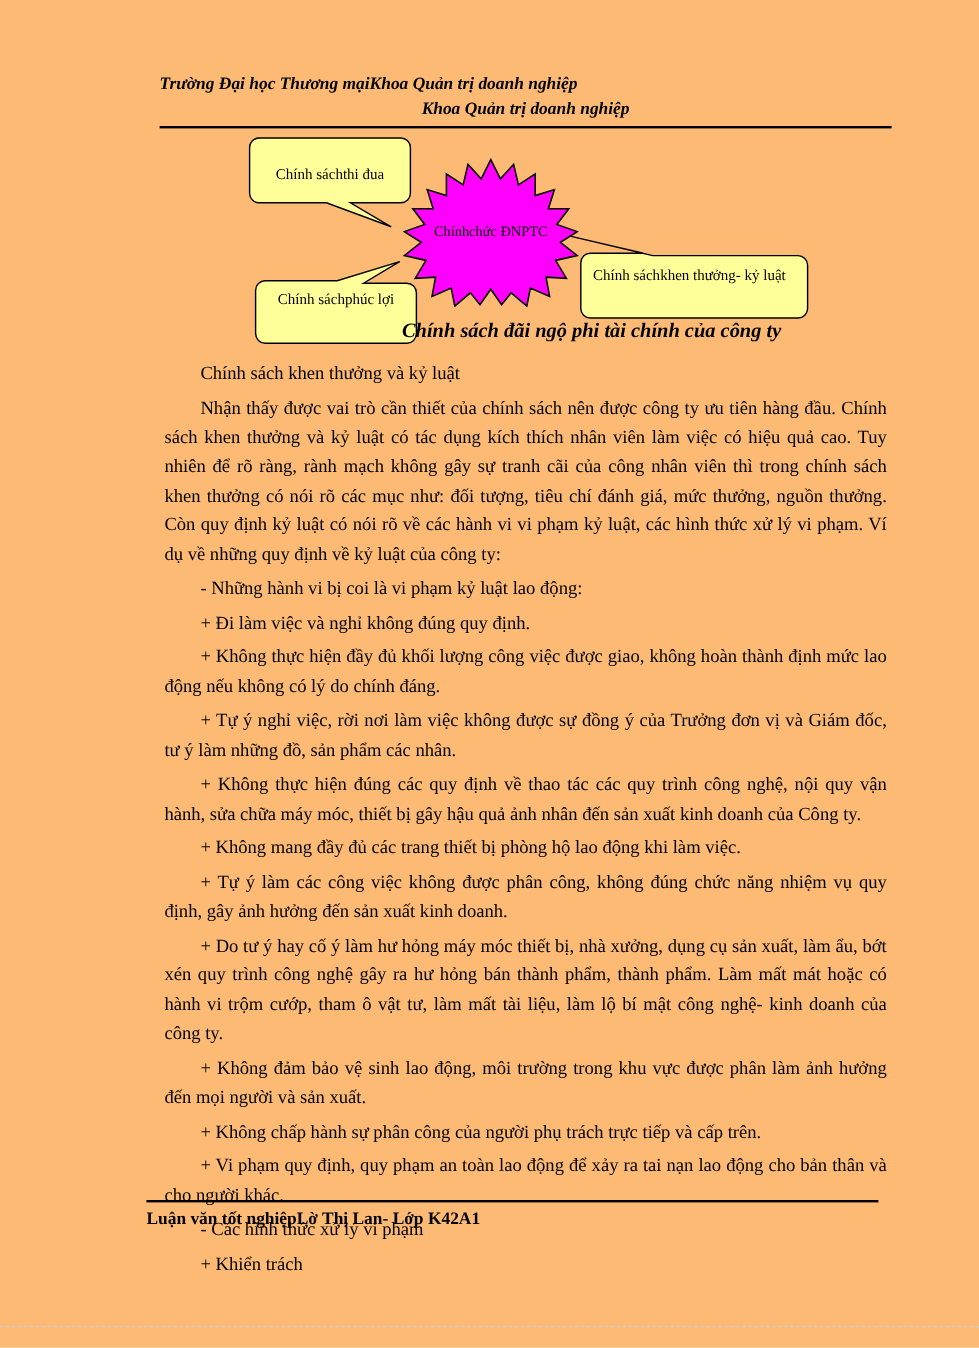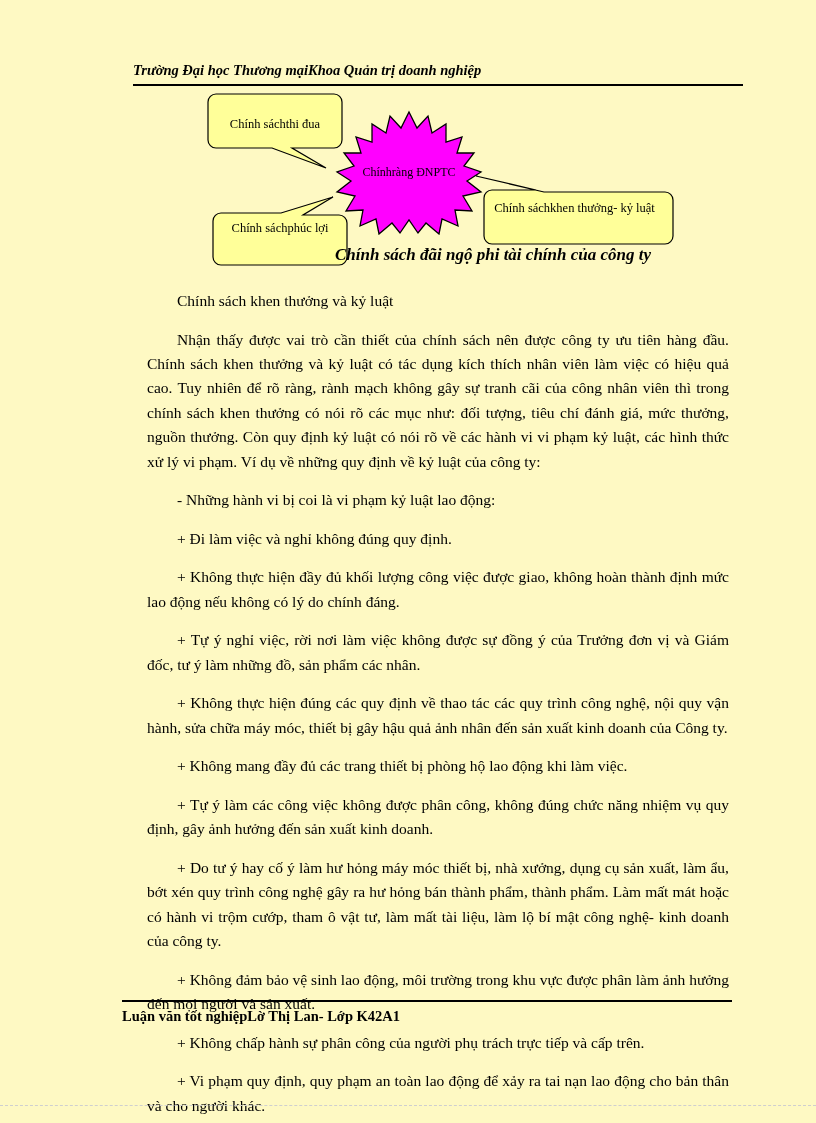--- a/index.html
+++ b/index.html
@@ -13,21 +13,21 @@
     font-family: "Liberation Serif", serif;
     color: #000000;
     position: relative;
     overflow: hidden;
   }
   .page {
     position: absolute;
     left: 0; top: 0;
     width: 816px;
     height: 1123px;
-    background: #fef9c3;
+    background: #fdba74;
   }
   .content {
     position: absolute;
     left: 133px;
     top: 60px;
     width: 610px;
   }
   
   .header {
     font-weight: bold;
@@ -117,21 +117,21 @@
     color: #000;
   }
   
   .body-text {
     margin-top: 4px;
     font-size: 15.5px;
     line-height: 1.58;
     text-align: justify;
   }
   .body-text p {
-    margin: 14px;
+    margin: 4px;
     text-indent: 30px;
   }
   .body-text p.sub { text-indent: 30px; }
   
   .footer {
     position: absolute;
     left: 122px;
     top: 1000px;
     width: 610px;
     font-weight: bold;
@@ -155,32 +155,33 @@
 </style>
 </head>
 <body>
 
 <div class="page">
 
   <div class="content">
 
     <div class="header">
       <div class="line1">Trường Đại học Thương mạiKhoa Quản trị doanh nghiệp</div>
+      <div class="line2">Khoa Quản trị doanh nghiệp</div>
     </div>
     <hr class="hr">
 
     <div class="diagram">
 
       <div class="starwrap">
         <svg width="160" height="125" viewBox="0 0 160 125" xmlns="http://www.w3.org/2000/svg">
           <polygon points="80,2 88,18 99,6 103,23 117,14 117,32 133,27 128,43 145,43 135,56 152,62 138,71 152,82 134,86 143,101 126,100 129,116 113,109 110,124 97,113 89,123 80,110 71,123 63,113 50,124 47,109 31,116 34,100 17,101 26,86 8,82 22,71 8,62 25,56 15,43 32,43 27,27 43,32 43,14 57,23 61,6 72,18" fill="#FF00FF" stroke="#000000" stroke-width="1.3"></polygon>
         </svg>
         <div class="star-label">
           <span>Chính</span>
-          <span>ràng ĐN</span>
+          <span>chức ĐN</span>
           <span>PTC</span>
         </div>
       </div>
 
       <div class="callout c1">
         <svg width="138" height="78" viewBox="0 0 138 78" xmlns="http://www.w3.org/2000/svg">
           <path d="M10,2 H128 a8,8 0 0 1 8,8 V48 a8,8 0 0 1 -8,8 H86 L120,76 L66,56 H10 a8,8 0 0 1 -8,-8 V10 a8,8 0 0 1 8,-8 Z" fill="#FFFF99" stroke="#000000" stroke-width="1.2"></path>
         </svg>
         <div class="ctext">
           <span>Chính sách</span>

